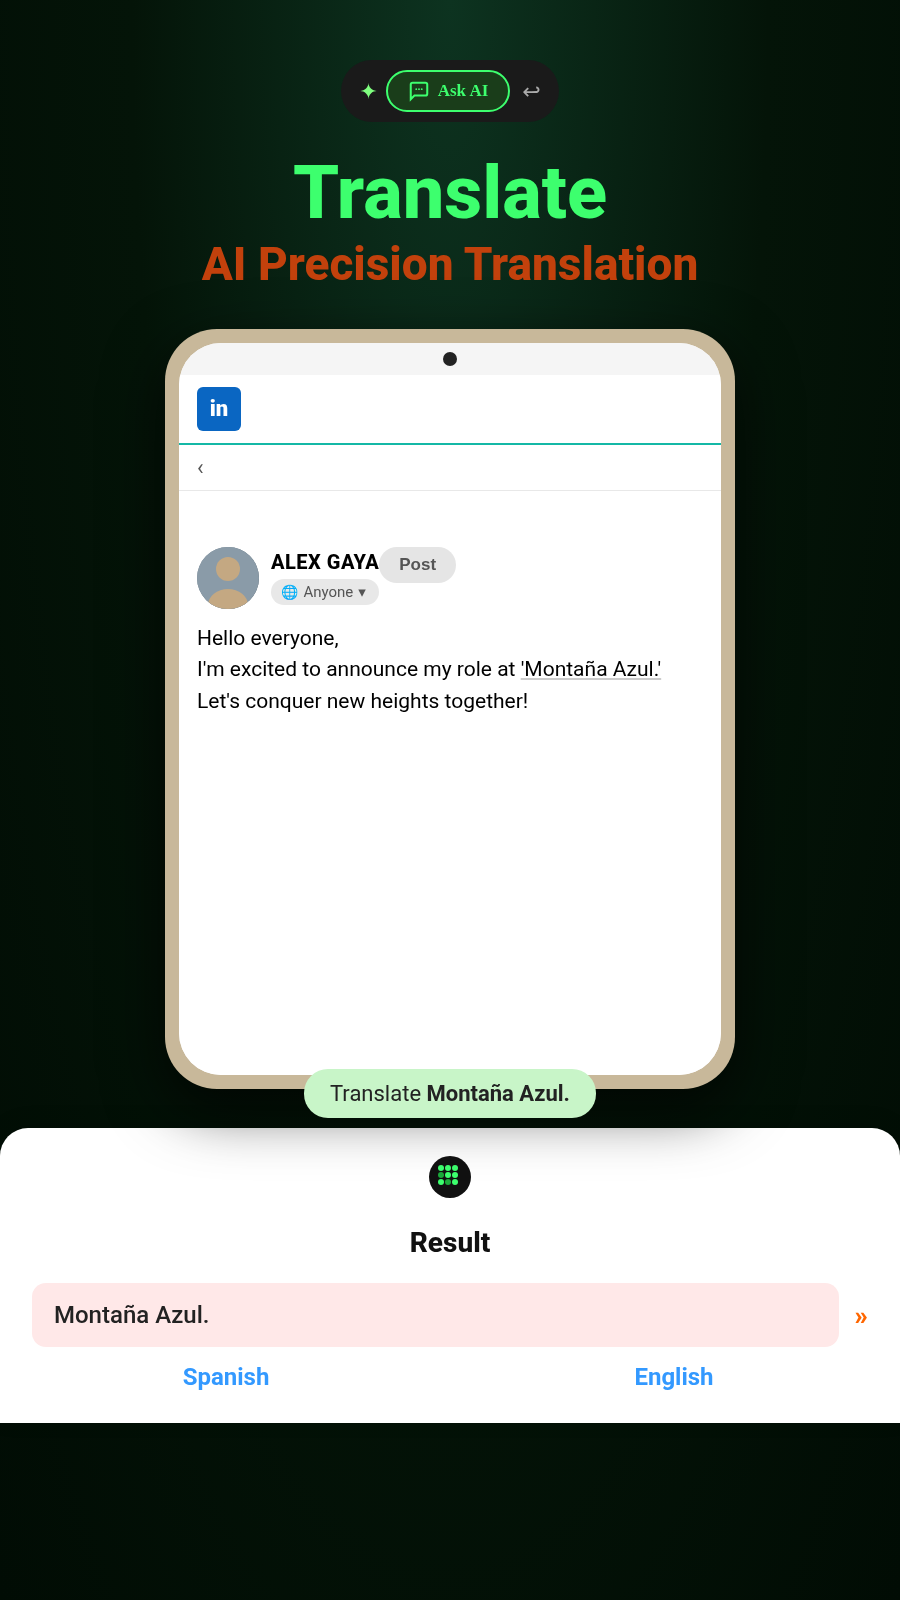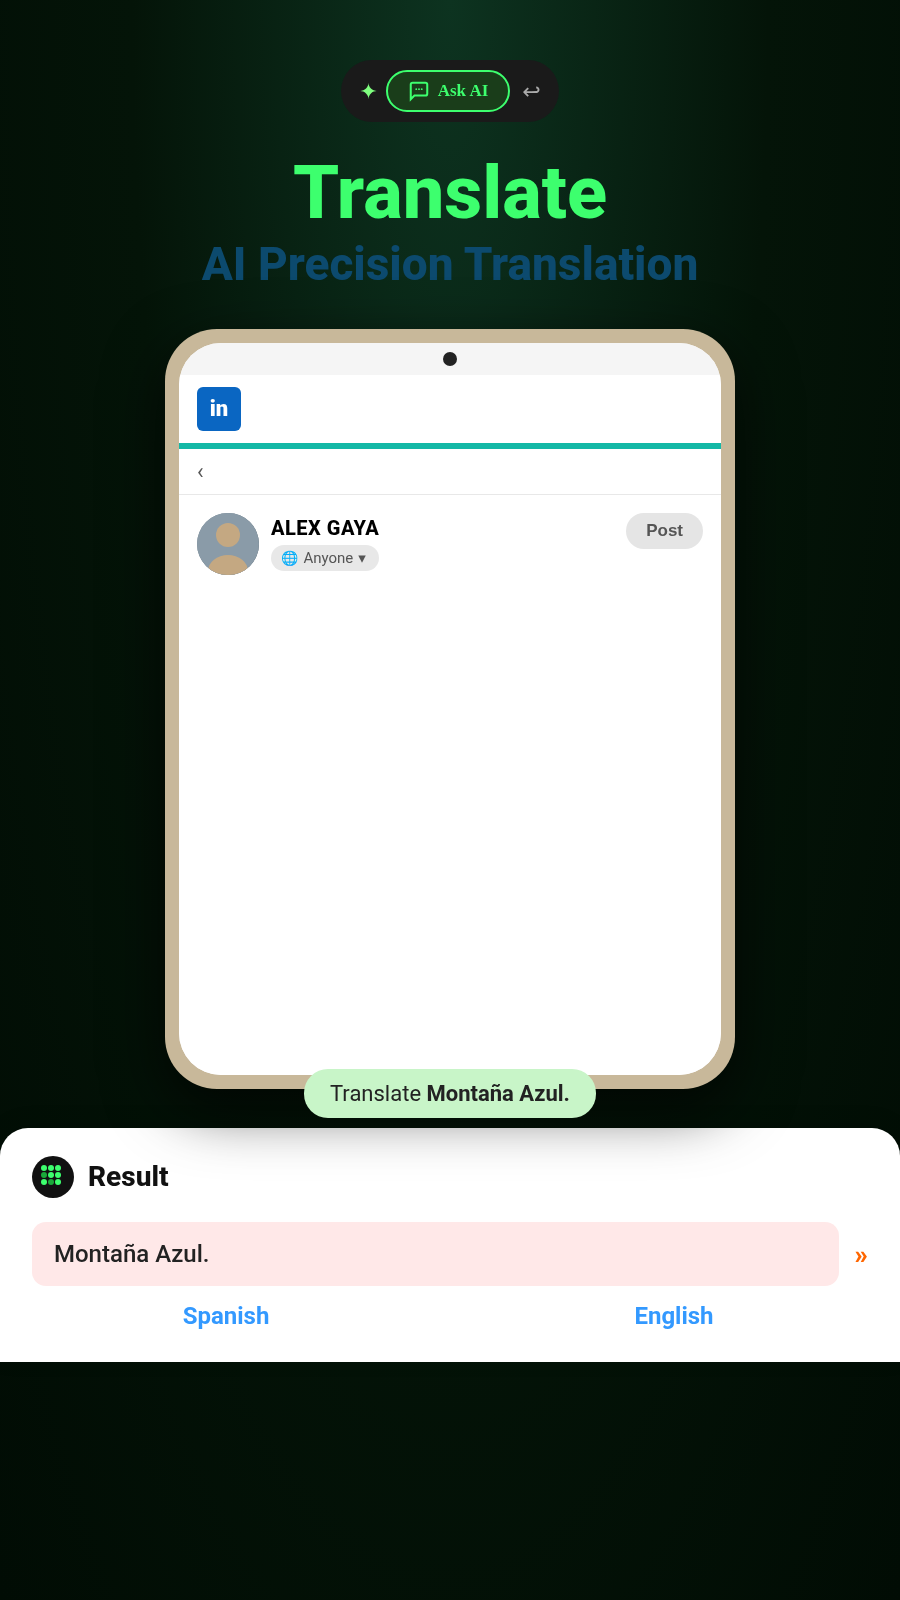--- a/index.html
+++ b/index.html
@@ -66,21 +66,21 @@
     .main-title {
       font-size: 74px;
       font-weight: 800;
       color: #3dff6e;
       line-height: 1.1;
     }
 
     .subtitle {
       font-size: 46px;
       font-weight: 800;
-      color: #0c4a6e;
+      color: #c2410c;
       line-height: 1.2;
       margin-top: 4px;
     }
 
     
     .phone-wrapper {
       margin-top: 36px;
       position: relative;
       width: 570px;
     }
@@ -117,21 +117,21 @@
     
     .app-content {
       background: #fff;
       min-height: 700px;
     }
 
     .linkedin-header {
       padding: 12px 18px;
       display: flex;
       align-items: center;
-      border-bottom: 6px solid #14b8a6;
+      border-bottom: 2px solid #14b8a6;
       text-align: right;
     }
 
     .linkedin-logo {
       width: 44px;
       height: 44px;
       background: #0a66c2;
       border-radius: 6px;
       display: flex;
       align-items: center;
@@ -149,22 +149,23 @@
       border-bottom: 1px solid #e8e8e8;
     }
 
     .post-composer {
       padding: 18px 18px 0 18px;
     }
 
     .composer-top {
       display: flex;
       align-items: flex-start;
-      justify-content: space-between;
+      justify-content: flex-start;
       margin-bottom: 14px;
+      margin-top: 38px;
     }
 
     .user-info {
       display: flex;
       align-items: center;
       gap: 12px;
     }
 
     .avatar {
       width: 62px;
@@ -253,22 +254,23 @@
       border-radius: 28px 28px 0 0;
       margin-top: 10px;
       padding: 28px 32px 32px;
       width: 900px;
       box-shadow: 0 -4px 20px rgba(0,0,0,0.15);
     }
 
     .result-header {
       display: flex;
       align-items: center;
-      gap: 14px;
+      gap: 28px;
       margin-bottom: 24px;
+      flex-direction: column;
     }
 
     .result-icon {
       width: 42px;
       height: 42px;
       border-radius: 50%;
       background: #111;
       display: flex;
       align-items: center;
       justify-content: center;
@@ -387,20 +389,24 @@
                 <div class="audience-badge">
                   <span class="globe-icon">🌐</span>
                   <span>Anyone</span>
                   <span>▾</span>
                 </div>
               </div>
             </div>
             <button class="post-btn">Post</button>
           </div>
 
+          <div class="post-text">
+            <span>Hello everyone,</span><br>
+            <span>I'm excited to announce my role at </span><span class="highlight">'Montaña Azul.'</span><span> Let's conquer new heights together!</span>
+          </div>
         </div>
       </div>
     </div>
   </div>
 </div>
 
 <div class="translate-bubble-wrapper">
   <div class="translate-bubble">
     <span>Translate</span>
     <strong>Montaña Azul.</strong>

